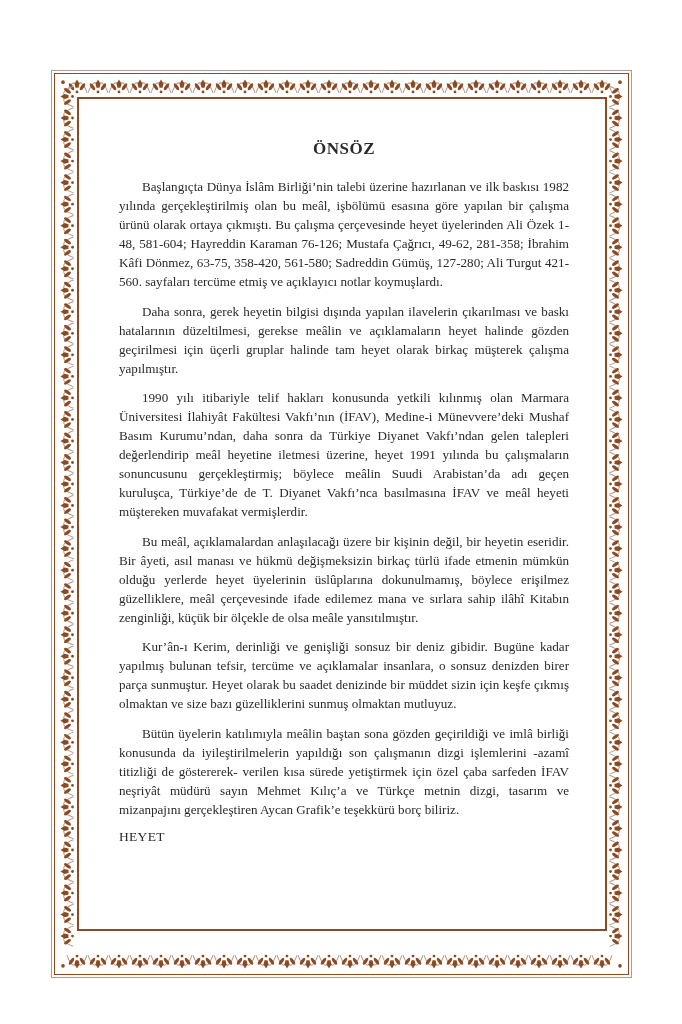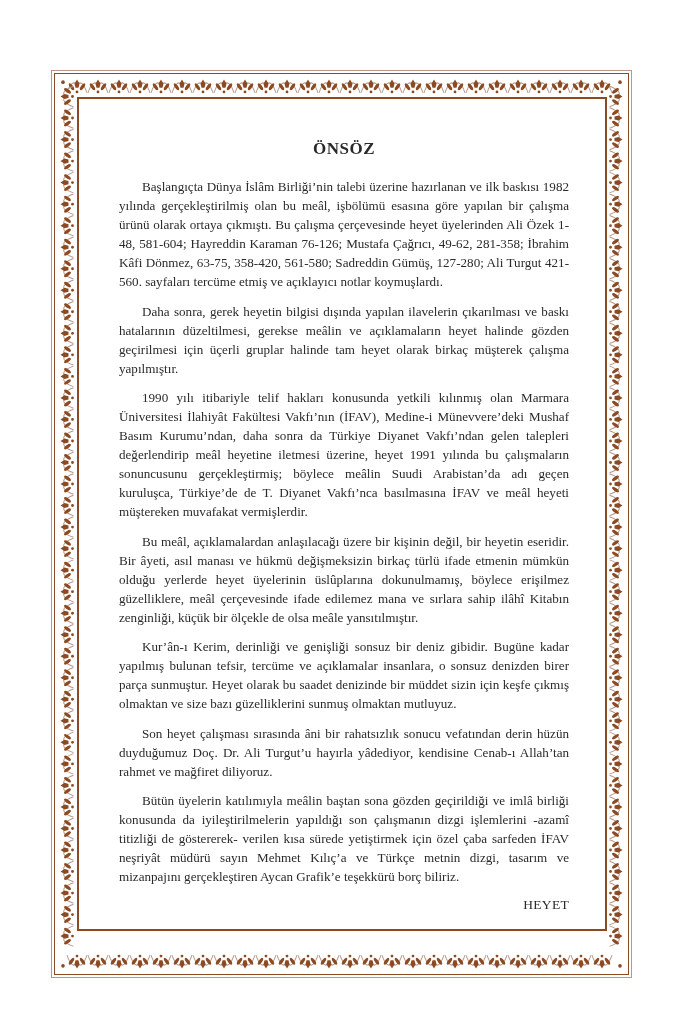--- a/index.html
+++ b/index.html
@@ -67,21 +67,20 @@
     .para {
       font-size: 13.1px;
       line-height: 19px;
       text-align: justify;
       text-indent: 23px;
       margin: 0 0 10.5px 0;
       hyphens: none;
     }
     .para b { font-weight: normal; }
     .signature {
-      text-align: right;
       font-size: 13.5px;
       margin-top: 10px;
       letter-spacing: 0.3px;
     }
   </style>
 </head>
 <body>
 
 <div class="frame-outer">
   <div class="ornament">
@@ -1018,19 +1017,18 @@
   </div>
   <div class="frame-inner">
     <div class="content">
       <div class="title">ÖNSÖZ</div>
       <div id="paragraphs">
         <p class="para"><span>Başlangıçta Dünya İslâm Birliği’nin talebi üzerine hazırlanan ve ilk baskısı 1982 yılında gerçekleştirilmiş olan bu meâl, işbölümü esasına göre yapılan bir çalışma ürünü olarak ortaya çıkmıştı. Bu çalışma çerçevesinde heyet üyelerinden Ali Özek 1-48, 581-604; Hayreddin Karaman 76-126; Mustafa Çağrıcı, 49-62, 281-358; İbrahim Kâfi Dönmez, 63-75, 358-420, 561-580; Sadreddin Gümüş, 127-280; Ali Turgut 421-560. sayfaları tercüme etmiş ve açıklayıcı notlar koymuşlardı.</span></p>
         <p class="para"><span>Daha sonra, gerek heyetin bilgisi dışında yapılan ilavelerin çıkarılması ve baskı hatalarının düzeltilmesi, gerekse meâlin ve açıklamaların heyet halinde gözden geçirilmesi için üçerli gruplar halinde tam heyet olarak birkaç müşterek çalışma yapılmıştır.</span></p>
         <p class="para"><span>1990 yılı itibariyle telif hakları konusunda yetkili kılınmış olan Marmara Üniversitesi İlahiyât Fakültesi Vakfı’nın (İFAV), Medine-i Münevvere’deki Mushaf Basım Kurumu’ndan, daha sonra da Türkiye Diyanet Vakfı’ndan gelen talepleri değerlendirip meâl heyetine iletmesi üzerine, heyet 1991 yılında bu çalışmaların sonuncusunu gerçekleştirmiş; böylece meâlin Suudi Arabistan’da adı geçen kuruluşca, Türkiye’de de T. Diyanet Vakfı’nca basılmasına İFAV ve meâl heyeti müştereken muvafakat vermişlerdir.</span></p>
         <p class="para"><span>Bu meâl, açıklamalardan anlaşılacağı üzere bir kişinin değil, bir heyetin eseridir. Bir âyeti, asıl manası ve hükmü değişmeksizin birkaç türlü ifade etmenin mümkün olduğu yerlerde heyet üyelerinin üslûplarına dokunulmamış, böylece erişilmez güzelliklere, meâl çerçevesinde ifade edilemez mana ve sırlara sahip ilâhî Kitabın zenginliği, küçük bir ölçekle de olsa meâle yansıtılmıştır.</span></p>
         <p class="para"><span>Kur’ân-ı Kerim, derinliği ve genişliği sonsuz bir deniz gibidir. Bugüne kadar yapılmış bulunan tefsir, tercüme ve açıklamalar insanlara, o sonsuz denizden birer parça sunmuştur. Heyet olarak bu saadet denizinde bir müddet sizin için keşfe çıkmış olmaktan ve size bazı güzelliklerini sunmuş olmaktan mutluyuz.</span></p>
-        <p class="para"><span>Son heyet çalışması sırasında âni bir rahatsızlık sonucu vefatından derin hüzün duyduğumuz Doç. Dr. Ali Turgut’u hayırla yâdediyor, kendisine Cenab-ı Allah’tan rahmet ve mağfiret diliyoruz.</span></p>
         <p class="para"><span>Bütün üyelerin katılımıyla meâlin baştan sona gözden geçirildiği ve imlâ birliği konusunda da iyileştirilmelerin yapıldığı son çalışmanın dizgi işlemlerini -azamî titizliği de göstererek- verilen kısa sürede yetiştirmek için özel çaba sarfeden İFAV neşriyât müdürü sayın </span><b>Mehmet Kılıç’</b><span>a ve Türkçe metnin dizgi, tasarım ve mizanpajını gerçekleştiren </span><b>Aycan Grafik’</b><span>e teşekkürü borç biliriz.</span></p>
       </div>
       <div class="signature">HEYET</div>
     </div>
   </div>
 </div>
 
 </body></html>

